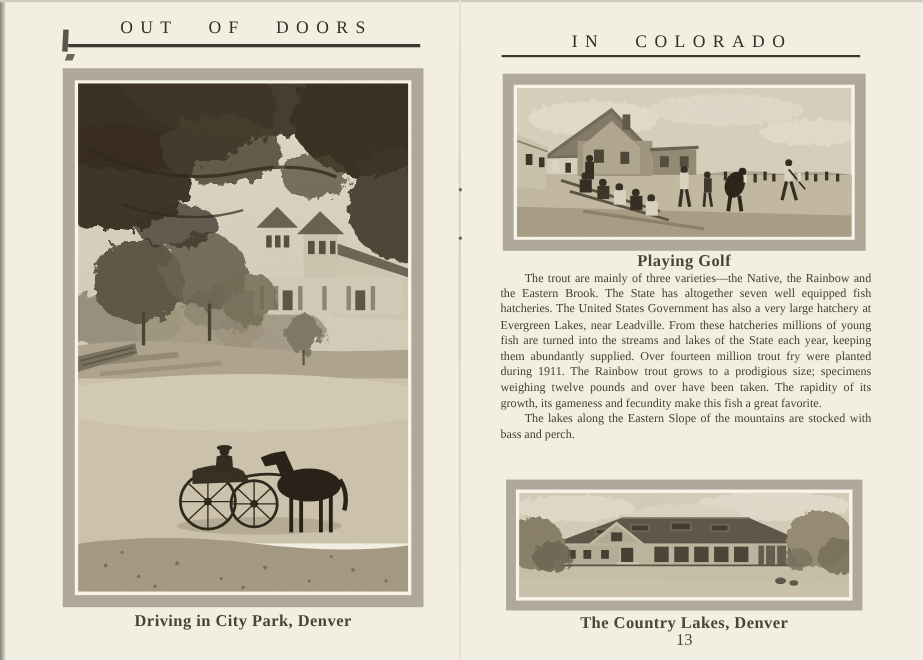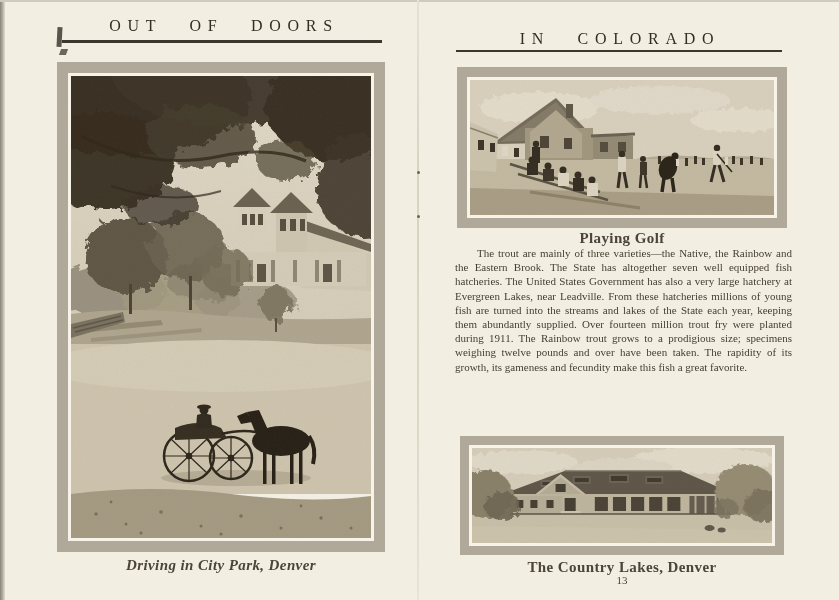--- a/index.html
+++ b/index.html
@@ -21,21 +21,21 @@
                 word-spacing:1.05em;white-space:nowrap;transform:translateX(-50%);}
   .head-rule{position:absolute;background:#3c372e;height:3px;}
   .head-rule.thin{height:2px;}
   
   .photo-frame{position:absolute;box-sizing:border-box;border:10px solid #b0a899;
                background:#f7f3e9;padding:3px;}
   .photo-frame svg{display:block;width:100%;height:100%;}
   
   .caption{position:absolute;transform:translateX(-50%);color:#4c443a;font-size:15px;
            font-weight:bold;letter-spacing:.4px;white-space:nowrap;}
-  .folio{position:absolute;transform:translateX(-50%);color:#4c443a;font-size:11px;}
+  .folio{position:absolute;transform:translateX(-50%);color:#4c443a;font-size:15px;}
   
   .bodytext{position:absolute;left:455px;top:246px;width:337px;color:#463f31;
             font-size:11px;line-height:14.2px;text-align:justify;}
   .bodytext p{margin:0;text-indent:22px;}
 </style>
 </head>
 <body>
 
 <div id="scan">
 
@@ -176,21 +176,21 @@
             <circle cx="280" cy="452" r="1.5"></circle>
             <circle cx="70" cy="457" r="1.6"></circle>
           <circle cx="150" cy="458" r="1.6"></circle>
             <circle cx="230" cy="430" r="1.4"></circle>
             <circle cx="40" cy="426" r="1.4"></circle>
         </g>
         <rect width="300" height="462" filter="url(#grain1)" opacity="0.55"></rect>
       </svg>
     </div>
 
-    <div class="caption" style="left:221px;top:557px;font-style:italic;">Driving in City Park, Denver</div>
+    <div class="caption" style="left:221px;top:557px;">Driving in City Park, Denver</div>
   </div>
 
   <div>
     <div class="running-head" style="left:620px;top:30px;">IN COLORADO</div>
     <div class="head-rule thin" style="left:456px;top:50px;width:326px;"></div>
 
     <div class="photo-frame" style="left:457px;top:67px;width:330px;height:161px;">
       <svg viewBox="0 0 304 135" preserveAspectRatio="none">
         <defs>
           <filter id="grain2">
@@ -284,20 +284,21 @@
           <rect x="255" y="77" width="3" height="8" fill="#e0d8c6"></rect>
         </g>
         <path d="M60,112 L170,128" stroke="#8d8268" stroke-width="3"></path>
         <rect width="304" height="135" filter="url(#grain2)" opacity="0.5"></rect>
       </svg>
     </div>
     <div class="caption" style="left:622px;top:230px;">Playing Golf</div>
 
     <div class="bodytext">
       <p>The trout are mainly of three varieties—the Native, the Rainbow and the Eastern Brook. The State has altogether seven well equipped fish hatcheries. The United States Government has also a very large hatchery at Evergreen Lakes, near Leadville. From these hatcheries millions of young fish are turned into the streams and lakes of the State each year, keeping them abundantly supplied. Over fourteen million trout fry were planted during 1911. The Rainbow trout grows to a prodigious size; specimens weighing twelve pounds and over have been taken. The rapidity of its growth, its gameness and fecundity make this fish a great favorite.</p>
+      <p>The lakes along the Eastern Slope of the mountains are stocked with bass and perch.</p>
     </div>
 
     <div class="photo-frame" style="left:460px;top:436px;width:324px;height:119px;border-width:9px;">
       <svg viewBox="0 0 298 95" preserveAspectRatio="none">
         <defs>
           <filter id="grain3">
               <feTurbulence type="fractalNoise" baseFrequency="0.85" numOctaves="2"></feTurbulence>
             <feColorMatrix type="matrix" values="0 0 0 0 0.25  0 0 0 0 0.21  0 0 0 0 0.16  0 0 0 0.15 0"></feColorMatrix>
             </filter>
           <filter id="rough3">

